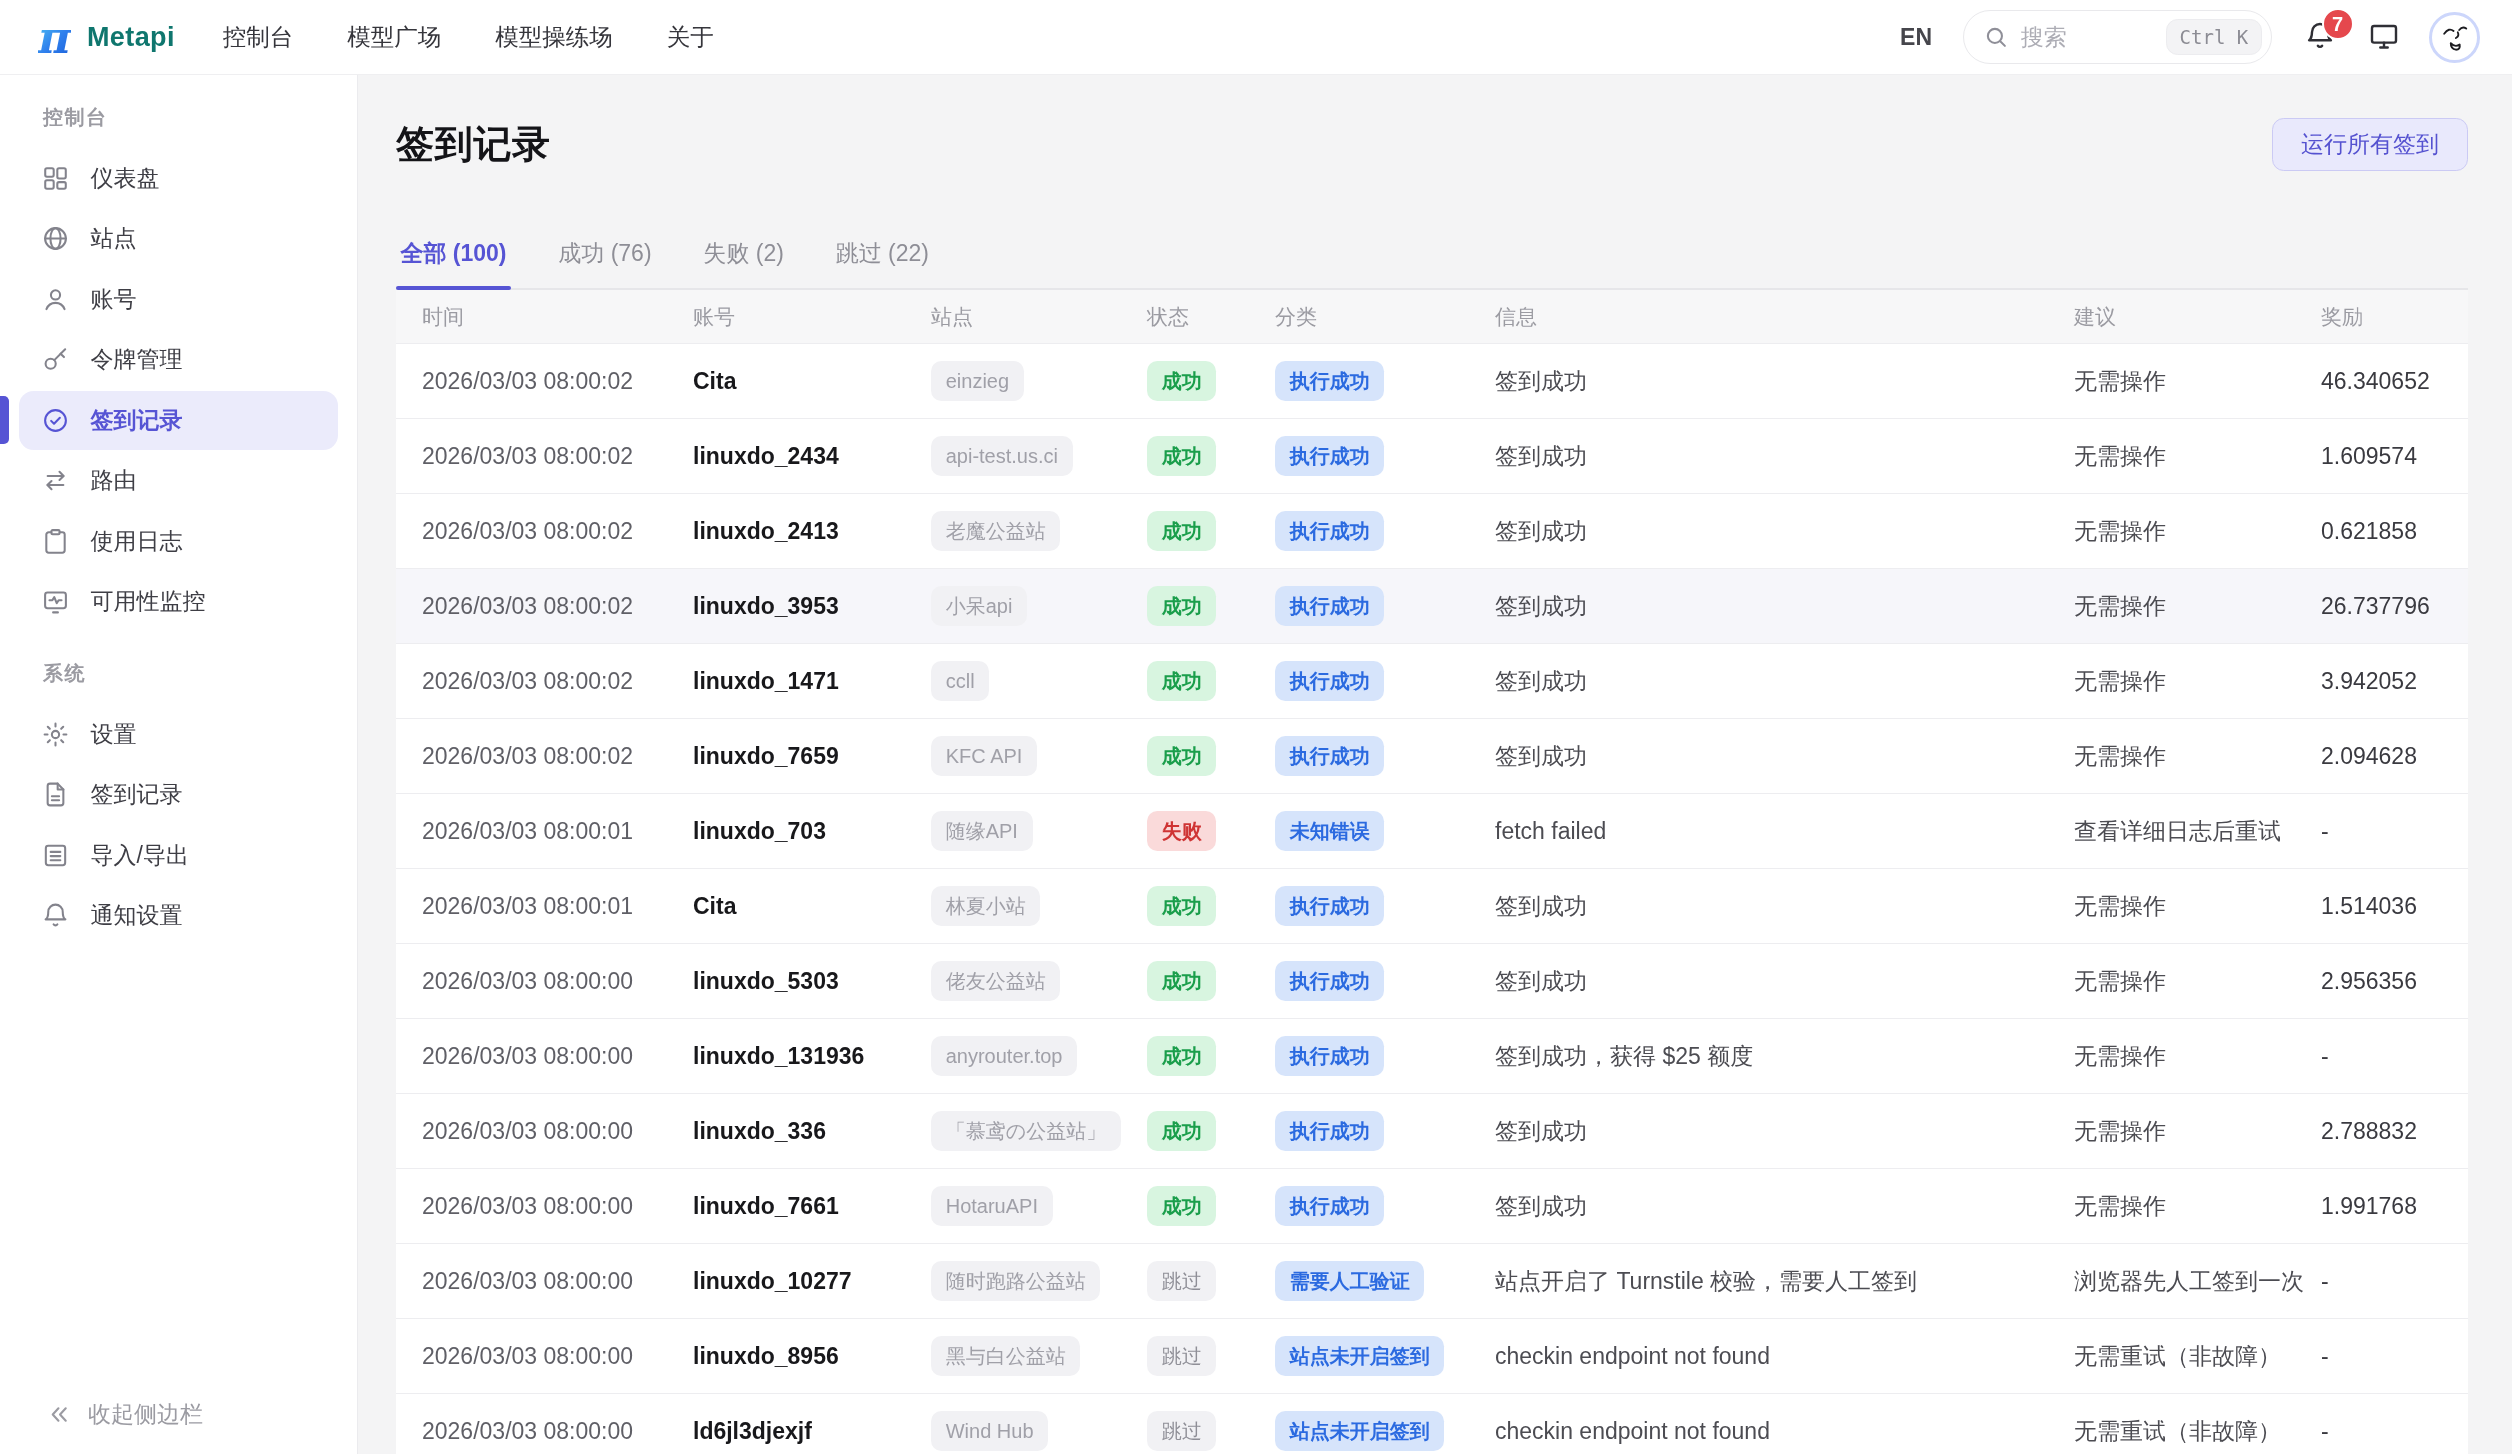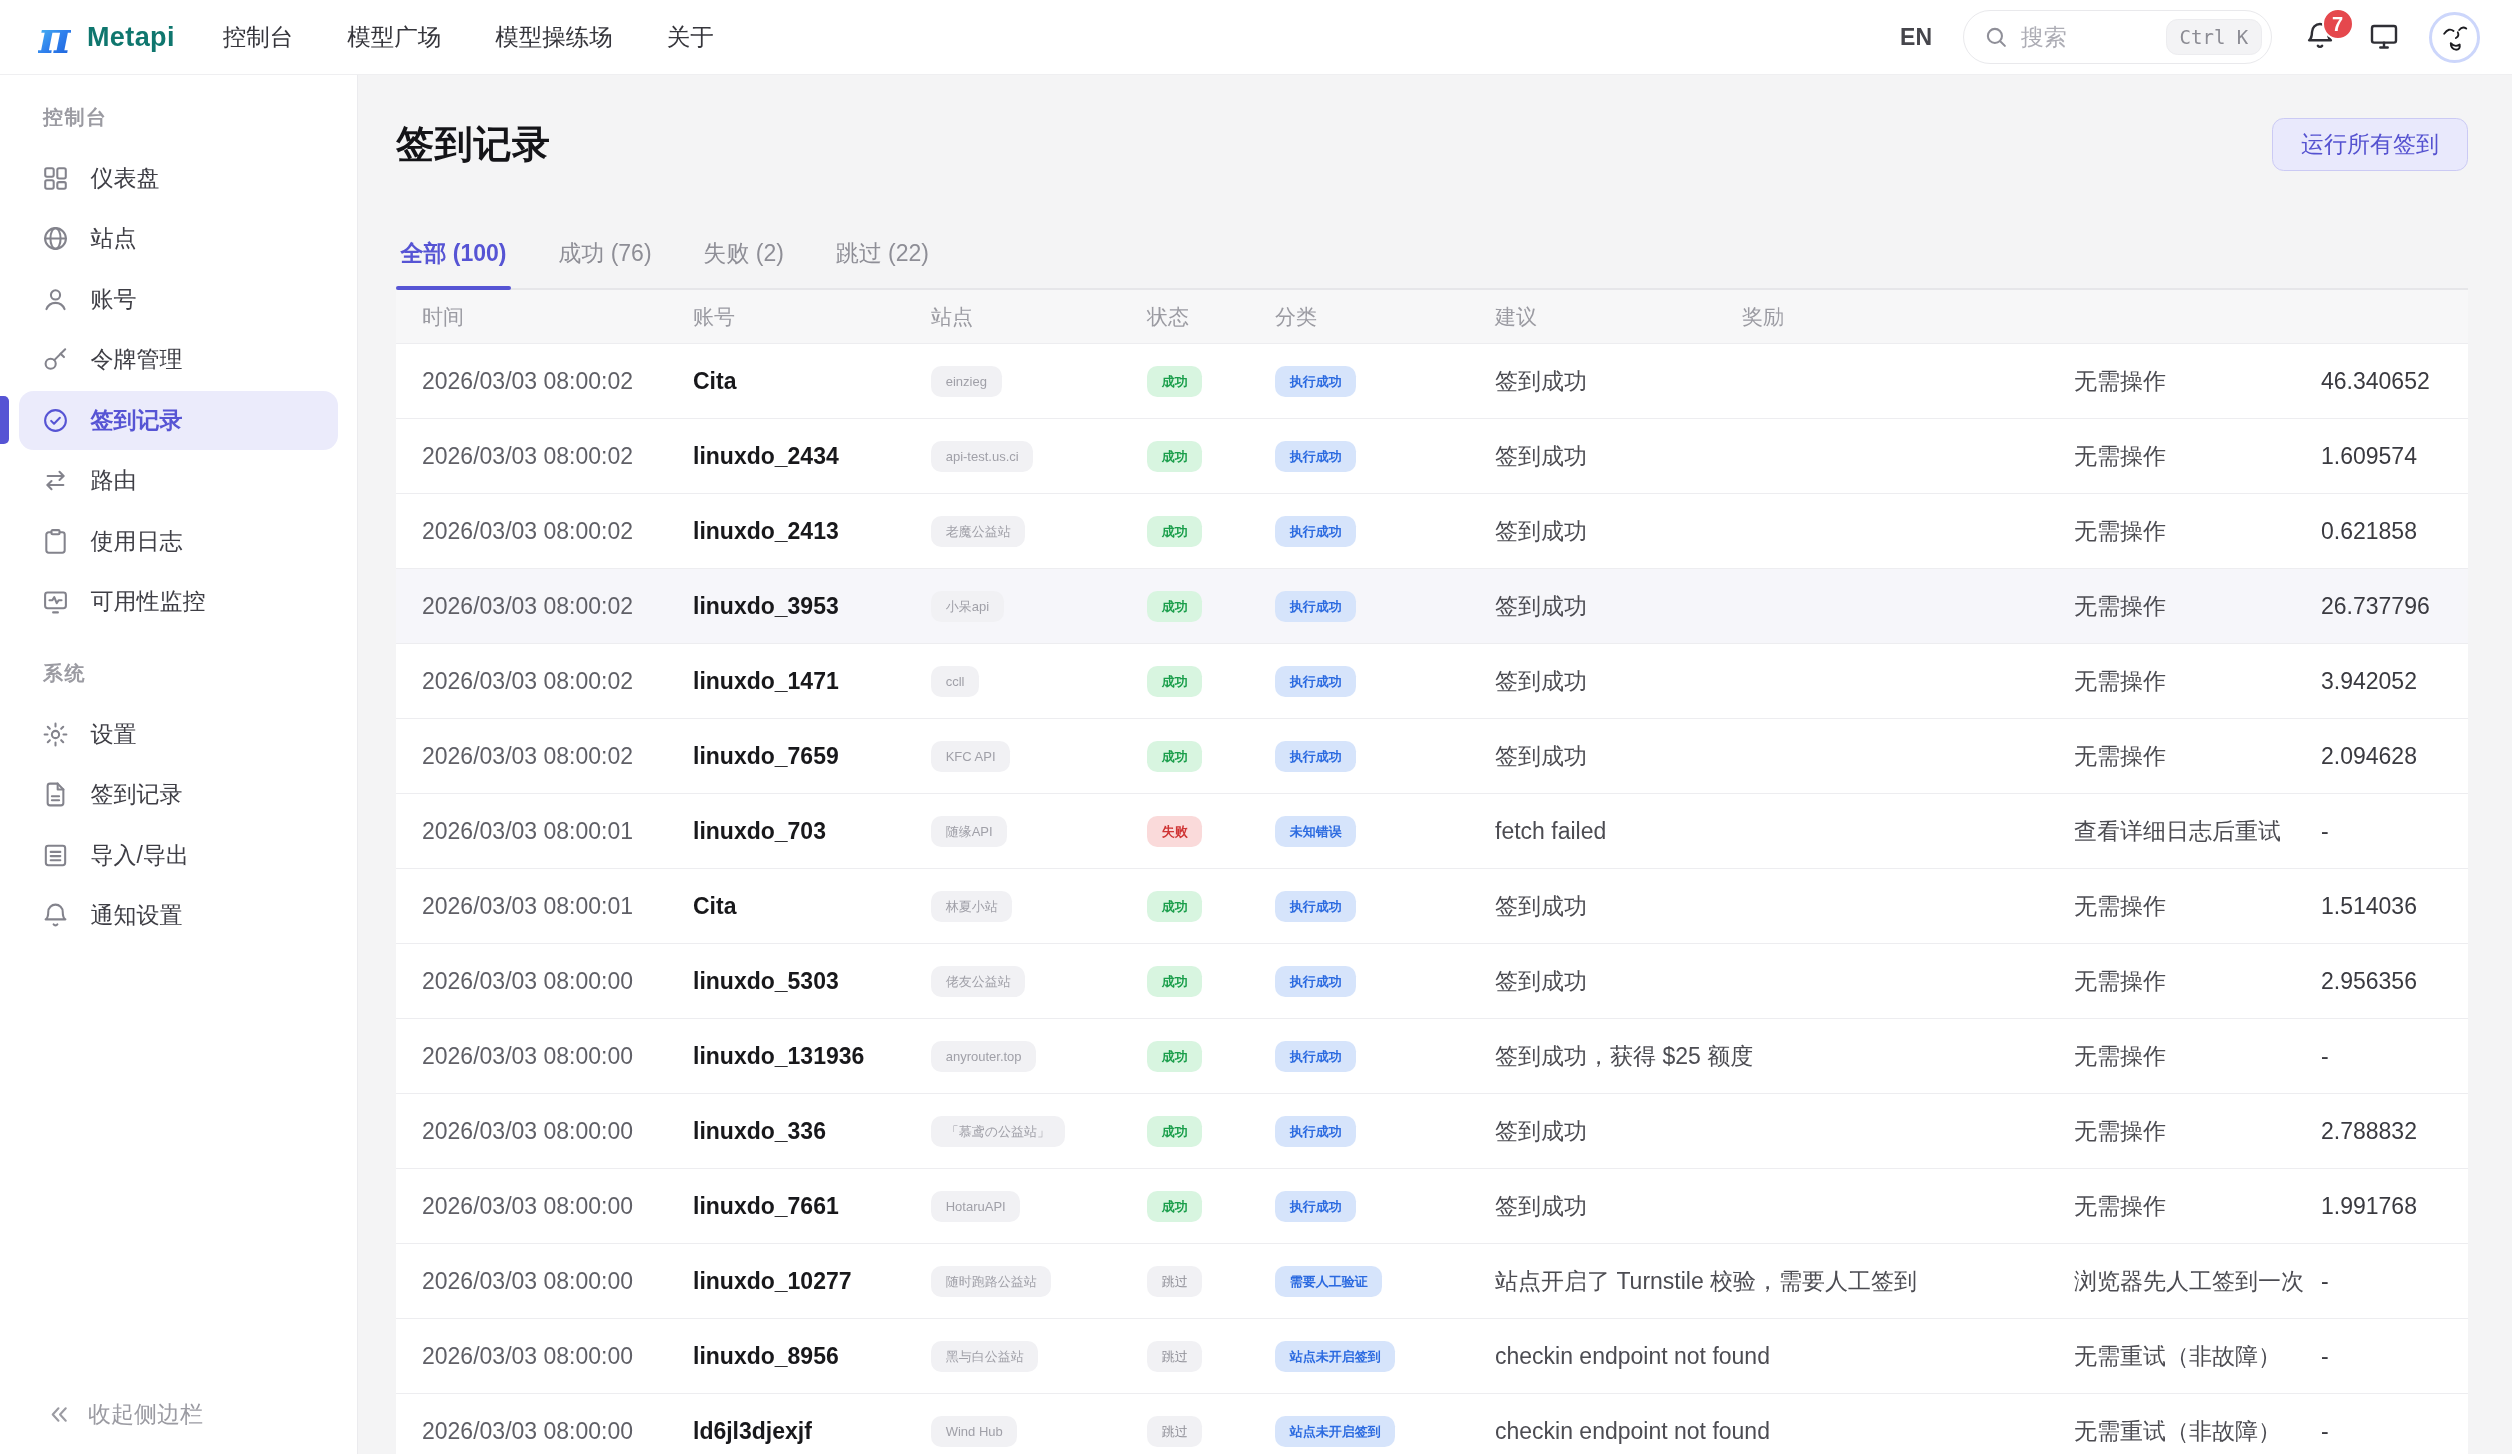--- a/index.html
+++ b/index.html
@@ -121,21 +121,21 @@
   .c-status  { width: 128px; flex: 0 0 128px; }
   .c-cat     { width: 220px; flex: 0 0 220px; }
   .c-info    { width: 579px; flex: 0 0 579px; }
   .c-advice  { width: 247px; flex: 0 0 247px; }
   .c-reward  { flex: 1; }
   .t-time { color: #5f5f66; }
   .t-account { font-weight: 700; color: #18181b; }
   .t-info, .t-advice { color: #4c4c52; }
   .t-reward { color: #3a3a40; }
   .pill {
-    display: inline-block; padding: 7.3px 14.7px; border-radius: 10.3px; font-size: 13px;
+    display: inline-block; padding: 7.3px 14.7px; border-radius: 10.3px; font-size: 20px;
     line-height: 1.25; white-space: nowrap;
   }
   .pill-site { background: #f1f1f4; color: #a0a0a8; }
   .pill-status { font-weight: 700; }
   .pill-success { background: #d8f5e0; color: #1a9e4b; }
   .pill-fail { background: #fadada; color: #cf3434; }
   .pill-skip { background: #f1f1f4; color: #8f8f97; font-weight: 500; }
   .pill-cat { background: #d6e4fb; color: #2b6ae0; font-weight: 700; }
 </style>
 </head>
@@ -348,20 +348,21 @@
         <div class="tab">跳过 (22)</div>
       </div>
 
     <div class="table">
       <div class="trow thead" id="table-header">
           <div class="th c-time">时间</div>
           <div class="th c-account">账号</div>
           <div class="th c-site">站点</div>
           <div class="th c-status">状态</div>
           <div class="th c-cat">分类</div>
+          <div class="th c-info">信息</div>
           <div class="th c-advice">建议</div>
           <div class="th c-reward">奖励</div>
         </div>
       <div id="table-body">
           <div class="trow tbody-row">
             <div class="td c-time t-time">2026/03/03 08:00:02</div>
             <div class="td c-account t-account">Cita</div>
             <div class="td c-site"><span class="pill pill-site">einzieg</span></div>
             <div class="td c-status"><span class="pill pill-success pill-status">成功</span></div>
             <div class="td c-cat"><span class="pill pill-cat">执行成功</span></div>

